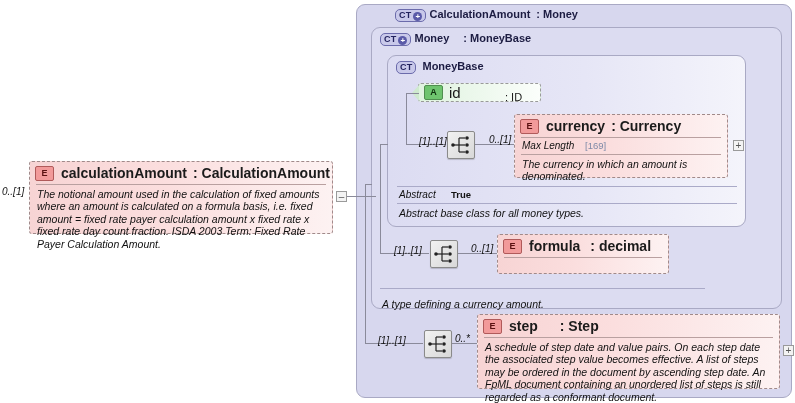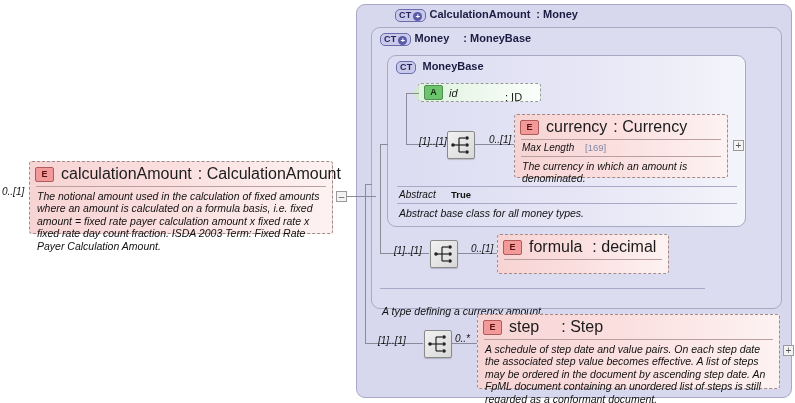--- a/index.html
+++ b/index.html
@@ -54,21 +54,21 @@
   .ebox{
     border:1px dashed #a08a8a;border-radius:3px;
     background:linear-gradient(to right,#f7d4d4 0%,#fbdede 45%,#fdf2f2 100%);
   }
   .ebox .ehead{display:flex;align-items:center;padding:3px 6px 3px 5px;}
   .badge-e{
     display:inline-block;width:17px;height:13px;line-height:13px;text-align:center;
     border:1px solid #b05a5a;background:#f29a9a;color:#5a1010;
     font-size:9px;font-weight:bold;border-radius:2px;margin-right:7px;flex:none;
   }
-  .ename{font-size:16px;font-weight:normal;color:#1b1b1b;white-space:nowrap;}
+  .ename{font-size:14px;font-weight:bold;color:#1b1b1b;white-space:nowrap;}
   .ename .sp{display:inline-block;width:6px;}
   .esep{height:1px;background:#b9a0a0;margin:0 6px;}
   .edesc{
     font-style:italic;font-size:10.5px;line-height:12.4px;color:#111;
     padding:3px 7px 4px 7px;
   }
   .facets{padding:2px 7px 2px 7px;font-size:10px;line-height:11.5px;}
   .facets .row{display:flex;}
   .facets .fname{font-style:italic;width:63px;color:#111;}
   .facets .fval{color:#7e8aa8;font-size:9.5px;}
@@ -119,21 +119,21 @@
 </div>
 
 <div class="abs ctpanel lvl3" style="left:387px;top:55px;width:359px;height:172px;"></div>
 <div class="abs" style="left:396px;top:60px;">
   <span class="badge-ct"><span>CT</span></span>
   <span class="panel-title" style="margin-left:3px">MoneyBase</span>
 </div>
 
 <div class="abs attrbox" style="left:418px;top:83px;width:123px;height:19px;">
   <span class="badge-a">A</span>
-  <span style="font-size:11px;min-width:56px;display:inline-block;font-style:italic;">id</span>
+  <span style="font-size:15px;min-width:56px;display:inline-block;">id</span>
   <span style="font-size:11px;margin-top:8px;">: ID</span>
 </div>
 
 <div class="abs line vline" style="left:406px;top:93px;width:1px;height:52px;"></div>
 <div class="abs line hline" style="left:406px;top:93px;width:13px;height:1px;"></div>
 <div class="abs line hline" style="left:406px;top:144px;width:40px;height:1px;"></div>
 
 <div class="abs seq" style="left:447px;top:131px;">
   <svg width="26" height="26" viewBox="0 0 26 26">
     <circle cx="5" cy="13" r="1.8" fill="#222"></circle>
@@ -201,21 +201,21 @@
 
 <div class="abs ebox" style="left:497px;top:234px;width:172px;height:40px;">
   <div class="ehead">
     <span class="badge-e">E</span>
     <span class="ename"><span>formula</span><span class="sp" style="width:10px"></span><span>: decimal</span></span>
   </div>
   <div class="esep"></div>
 </div>
 
 <div class="abs metaline" style="left:380px;top:288px;width:325px;"></div>
-<div class="abs metadesc" style="left:380px;top:303px;width:325px;">A type defining a currency amount.</div>
+<div class="abs metadesc" style="left:380px;top:296px;width:325px;">A type defining a currency amount.</div>
 
 <div class="abs line vline" style="left:365px;top:184px;width:1px;height:159px;"></div>
 <div class="abs line hline" style="left:365px;top:184px;width:7px;height:1px;"></div>
 <div class="abs line hline" style="left:365px;top:343px;width:58px;height:1px;"></div>
 
 <div class="abs seq" style="left:424px;top:330px;">
   <svg width="26" height="26" viewBox="0 0 26 26">
     <circle cx="5" cy="13" r="1.8" fill="#222"></circle>
     <line x1="5" y1="13" x2="11" y2="13" stroke="#222" stroke-width="1.2"></line>
     <line x1="11" y1="6" x2="11" y2="20" stroke="#222" stroke-width="1.2"></line>

